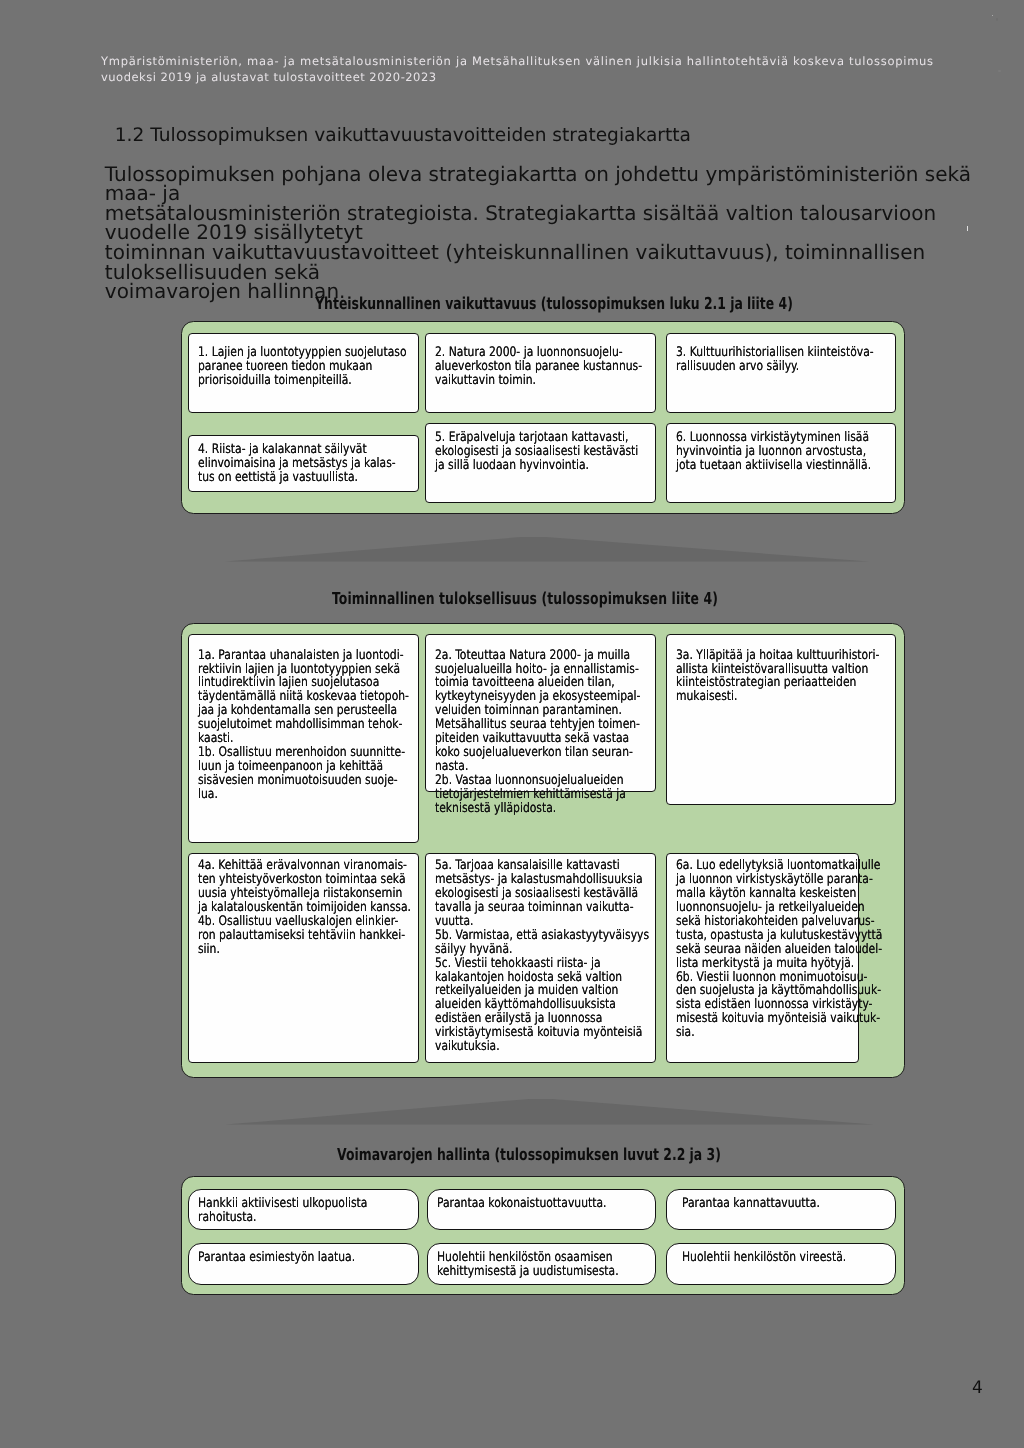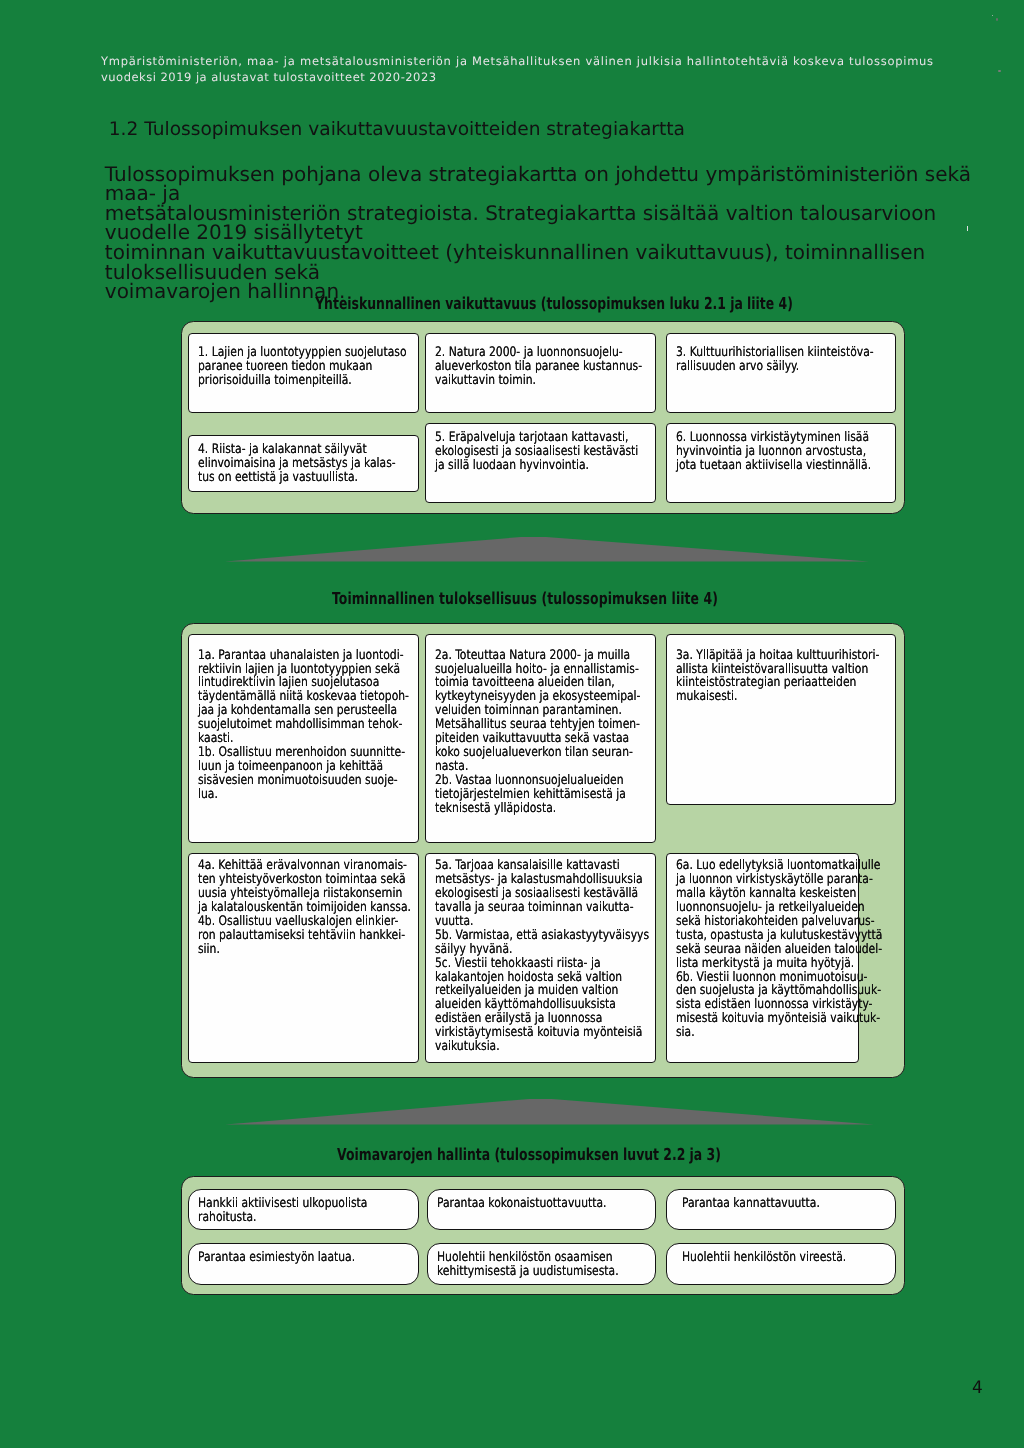--- a/index.html
+++ b/index.html
@@ -4,30 +4,30 @@
 <title>Tulossopimus strategiakartta</title>
 <style>
   html,body{margin:0;padding:0;}
   body{
     width:1024px;height:1448px;overflow:hidden;position:relative;
     background:#fdfdfc;
     font-family:"DejaVu Sans",sans-serif;
     color:#1b1b1b;
     -webkit-font-smoothing:antialiased;text-rendering:geometricPrecision;
   }
-  .page{position:absolute;left:0;top:0;width:1024px;height:1448px;background:#15803d;}
+  .page{position:absolute;left:0;top:0;width:1024px;height:1448px;background:#737373;}
 
   .hdrline{position:absolute;font-family:"DejaVu Sans",sans-serif;
     font-size:11.5px;color:#e6e2e6;letter-spacing:.73px;white-space:nowrap;
     filter:blur(0.35px);}
   #hdr1{left:101px;top:53.5px;}
   #hdr2{left:101px;top:70.2px;letter-spacing:.5px;}
 
   #title{position:absolute;left:104.7px;top:113.5px;font-size:18.6px;font-weight:400;
-    line-height:24px;letter-spacing:0;color:#121212;white-space:nowrap;margin:4px;}
+    line-height:24px;letter-spacing:0;color:#121212;white-space:nowrap;margin:10px;}
 
   #intro{position:absolute;left:104.8px;top:164.8px;width:880px;font-size:20px;
     line-height:19.55px;color:#121212;letter-spacing:0;margin:0;white-space:pre-line;}
 
   .sec-head{position:absolute;font-family:"DejaVu Sans Condensed","DejaVu Sans",sans-serif;
     font-weight:bold;font-size:16.5px;color:#0d0d0d;line-height:16.5px;
     text-align:center;letter-spacing:0;white-space:nowrap;
     transform:scaleX(0.836);transform-origin:center top;}
 
   .panel{position:absolute;background:#b7d4a4;border:1.8px solid #1d1d1d;
@@ -96,21 +96,21 @@
     </div>
     <div class="cell" style="left: 425px; top: 423px; width: 231px; height: 79.5px;">
       <div class="txt" style="top: 7.4px;"><span>5. Eräpalveluja tarjotaan kattavasti,</span><br><span>ekologisesti ja sosiaalisesti kestävästi</span><br><span>ja sillä luodaan hyvinvointia.</span></div>
     </div>
     <div class="cell" style="left: 666px; top: 423px; width: 229.5px; height: 79.5px;">
       <div class="txt" style="top: 7.4px;"><span>6. Luonnossa virkistäytyminen lisää</span><br><span>hyvinvointia ja luonnon arvostusta,</span><br><span>jota tuetaan aktiivisella viestinnällä.</span></div>
     </div>
     <div class="cell" style="left: 188px; top: 633.5px; width: 230.5px; height: 209px;">
       <div class="txt" style="top: 14.1px;"><span>1a. Parantaa uhanalaisten ja luontodi-</span><br><span>rektiivin lajien ja luontotyyppien sekä</span><br><span>lintudirektiivin lajien suojelutasoa</span><br><span>täydentämällä niitä koskevaa tietopoh-</span><br><span>jaa ja kohdentamalla sen perusteella</span><br><span>suojelutoimet mahdollisimman tehok-</span><br><span>kaasti.</span><br><span>1b. Osallistuu merenhoidon suunnitte-</span><br><span>luun ja toimeenpanoon ja kehittää</span><br><span>sisävesien monimuotoisuuden suoje-</span><br><span>lua.</span></div>
     </div>
-    <div class="cell" style="left: 425px; top: 633.5px; width: 231px; height: 209px;">
+    <div class="cell" style="left: 425px; top: 633.5px; width: 231px; height: 158px;">
       <div class="txt" style="top: 14.1px;"><span>2a. Toteuttaa Natura 2000- ja muilla</span><br><span>suojelualueilla hoito- ja ennallistamis-</span><br><span>toimia tavoitteena alueiden tilan,</span><br><span>kytkeytyneisyyden ja ekosysteemipal-</span><br><span>veluiden toiminnan parantaminen.</span><br><span>Metsähallitus seuraa tehtyjen toimen-</span><br><span>piteiden vaikuttavuutta sekä vastaa</span><br><span>koko suojelualueverkon tilan seuran-</span><br><span>nasta.</span><br><span>2b. Vastaa luonnonsuojelualueiden</span><br><span>tietojärjestelmien kehittämisestä ja</span><br><span>teknisestä ylläpidosta.</span></div>
     </div>
     <div class="cell" style="left: 666px; top: 633.5px; width: 229.5px; height: 171px;">
       <div class="txt" style="top: 14.1px;"><span>3a. Ylläpitää ja hoitaa kulttuurihistori-</span><br><span>allista kiinteistövarallisuutta valtion</span><br><span>kiinteistöstrategian periaatteiden</span><br><span>mukaisesti.</span></div>
     </div>
     <div class="cell" style="left: 188px; top: 853px; width: 230.5px; height: 210px;">
       <div class="txt" style="top: 5.3px;"><span>4a. Kehittää erävalvonnan viranomais-</span><br><span>ten yhteistyöverkoston toimintaa sekä</span><br><span>uusia yhteistyömalleja riistakonsernin</span><br><span>ja kalatalouskentän toimijoiden kanssa.</span><br><span>4b. Osallistuu vaelluskalojen elinkier-</span><br><span>ron palauttamiseksi tehtäviin hankkei-</span><br><span>siin.</span></div>
     </div>
     <div class="cell" style="left: 425px; top: 853px; width: 231px; height: 210px;">
       <div class="txt" style="top: 5.3px;"><span>5a. Tarjoaa kansalaisille kattavasti</span><br><span>metsästys- ja kalastusmahdollisuuksia</span><br><span>ekologisesti ja sosiaalisesti kestävällä</span><br><span>tavalla ja seuraa toiminnan vaikutta-</span><br><span>vuutta.</span><br><span>5b. Varmistaa, että asiakastyytyväisyys</span><br><span>säilyy hyvänä.</span><br><span>5c. Viestii tehokkaasti riista- ja</span><br><span>kalakantojen hoidosta sekä valtion</span><br><span>retkeilyalueiden ja muiden valtion</span><br><span>alueiden käyttömahdollisuuksista</span><br><span>edistäen eräilystä ja luonnossa</span><br><span>virkistäytymisestä koituvia myönteisiä</span><br><span>vaikutuksia.</span></div>

